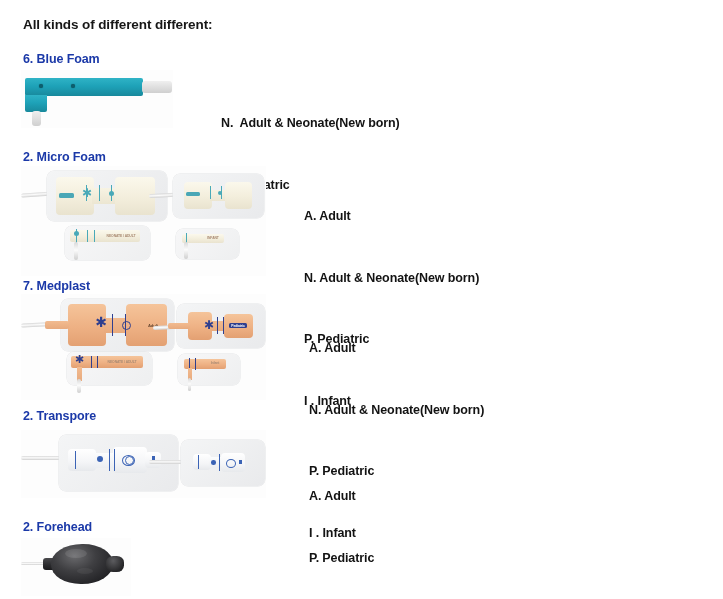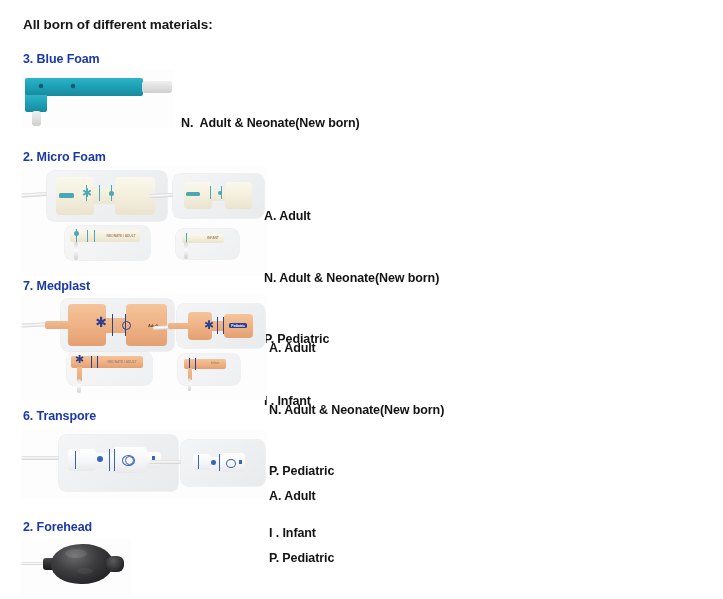--- a/index.html
+++ b/index.html
@@ -41,21 +41,21 @@
   }
   .variant-list {
     position: absolute;
     font-size: 12.5px;
     font-weight: bold;
     color: #131313;
     letter-spacing: -0.1px;
     white-space: pre;
     line-height: 20.5px;
   }
-  .variant-list .variant { display: block; }
+  .variant-list .variant { display: block; margin-left: 40px; }
 
   
   .photo {
     position: absolute;
     background: #fdfdfd;
     overflow: hidden;
   }
 
   
   .cable {
@@ -192,25 +192,25 @@
   .fh-fold {
     position: absolute;
     background: rgba(255,255,255,0.10);
     border-radius: 50%;
     filter: blur(0.6px);
   }
 </style>
 </head>
 <body>
 
-<div id="page-title">All born of different materials:</div>
+<div id="page-title">All kinds of different different:</div>
 
 <div class="section">
 
-  <div class="section-heading" style="top:52px;">3. Blue Foam</div>
+  <div class="section-heading" style="top:52px;">6. Blue Foam</div>
 
   <div class="photo" style="left:21px; top:70px; width:152px; height:58px;">
 
     <div class="bf-body" style="left:4px; top:8px; width:118px; height:18px;"></div>
 
     <div class="bf-body" style="left:4px; top:25px; width:22px; height:17px; border-radius:0 0 2px 2px;"></div>
 
     <div class="bf-dot" style="left:18px; top:14px;"></div>
     <div class="bf-dot" style="left:50px; top:14px;"></div>
 
@@ -335,21 +335,21 @@
   <div class="variant-list" style="left:269px; top:297px;">
     <span class="variant">A. Adult</span>
     <span class="variant">N. Adult &amp; Neonate(New born)</span>
     <span class="variant">P. Pediatric</span>
     <span class="variant">I . Infant</span>
   </div>
 </div>
 
 <div class="section">
 
-  <div class="section-heading" style="top:409px;">6. Transpore</div>
+  <div class="section-heading" style="top:409px;">2. Transpore</div>
 
   <div class="photo" style="left:21px; top:430px; width:245px; height:68px;">
 
     <div class="cable" style="left:0px; top:26px; width:48px; height:4px;"></div>
     <div class="card" style="left:38px; top:5px; width:119px; height:56px;">
       <div class="tp-pad" style="left:9px; top:14px; width:28px; height:22px;"></div>
       <div class="tp-waist" style="left:35px; top:18px; width:22px; height:15px;"></div>
       <div class="tp-pad" style="left:54px; top:12px; width:34px; height:26px;"></div>
       <div class="tp-pad" style="left:86px; top:17px; width:16px; height:16px;"></div>
       <div class="mark" style="left:16px; top:16px; width:1.2px; height:18px;"></div>

